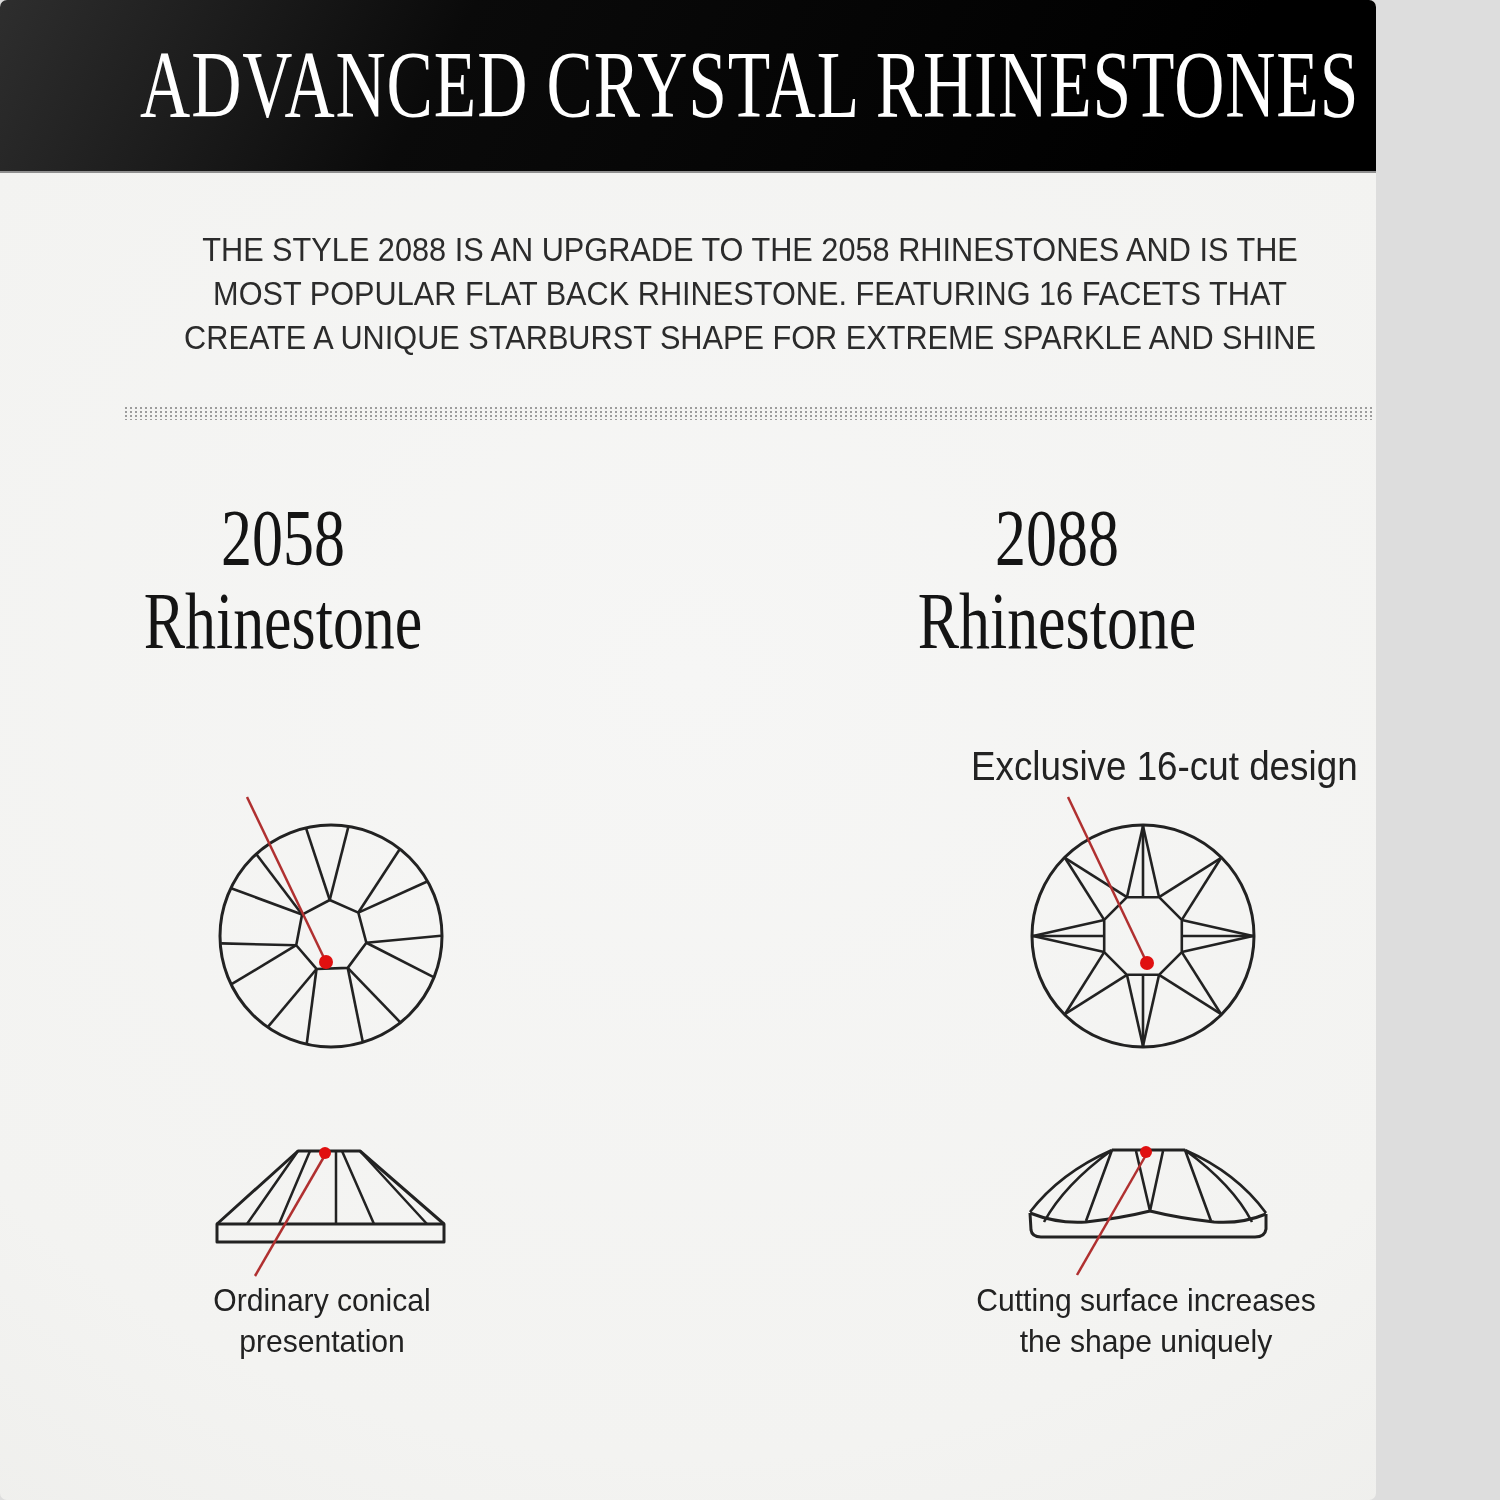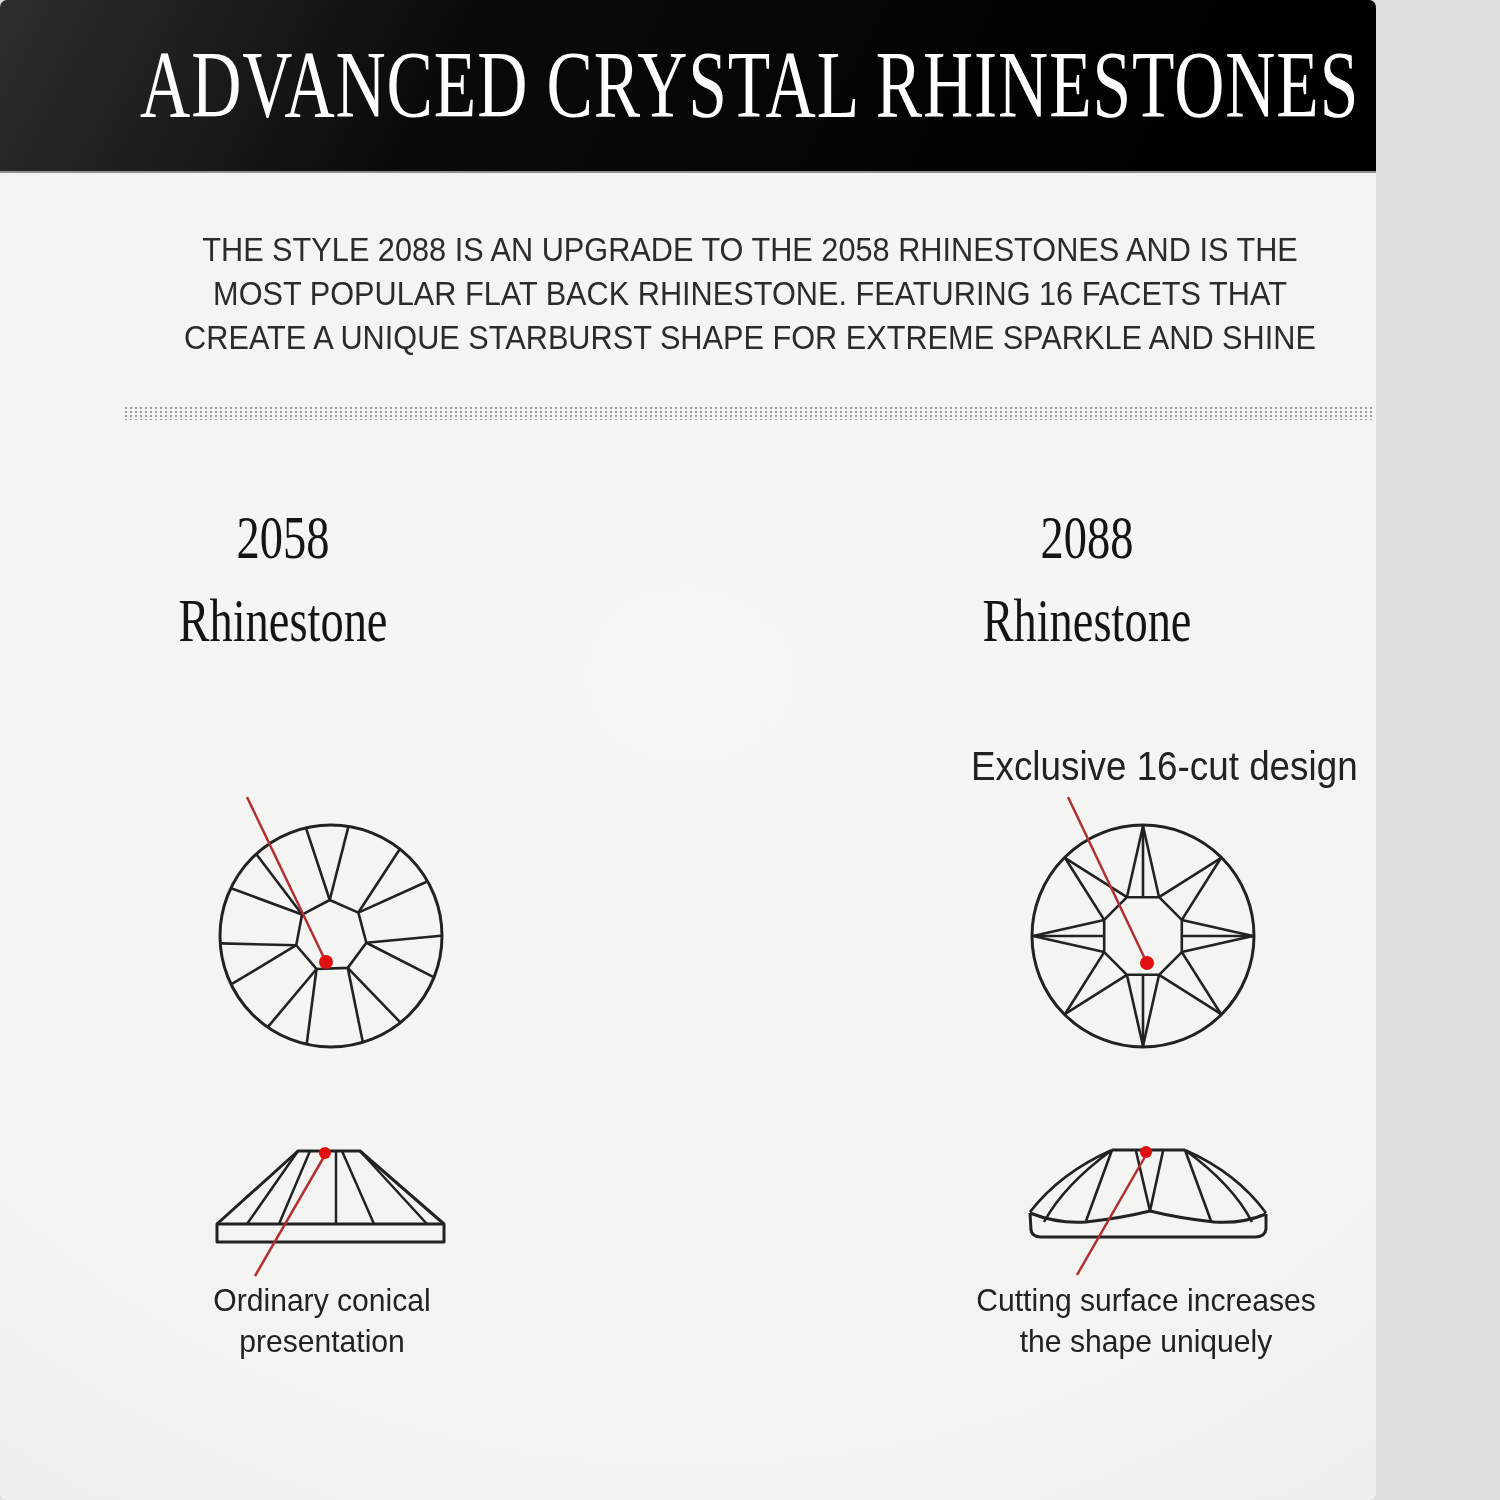--- a/index.html
+++ b/index.html
@@ -31,25 +31,25 @@
   .divider{
     position:absolute;top:407px;left:125px;width:1250px;height:13px;
     background-image:
       repeating-linear-gradient(180deg, rgba(243,243,241,0) 0 2px, #f3f3f1 2px 4px),
       repeating-linear-gradient(90deg, #9c9c9c 0 2px, rgba(0,0,0,0) 2px 5px);
   }
   
   .col-heading{
     position:absolute;top:497px;width:500px;text-align:center;
     font-family:"Liberation Serif",serif;font-weight:400;color:#141414;
-    font-size:54px;line-height:83px;
+    font-size:72px;line-height:83px;
   }
   .col-heading .hline{display:block;transform:scale(0.86,1.12);transform-origin:50% 50%;white-space:nowrap;}
   .heading-left{left:33px;}
-  .heading-right{left:837px;}
+  .heading-right{left:807px;}
   
   .cut-label{
     position:absolute;top:744px;width:400px;text-align:center;
     font-size:40px;color:#222;
   }
   .cut-label .line{transform:scaleX(0.92);transform-origin:50% 50%;white-space:nowrap;}
   .cut-label-left{left:123px;}
   .cut-label-right{left:955px;}
   
   .side-label{

